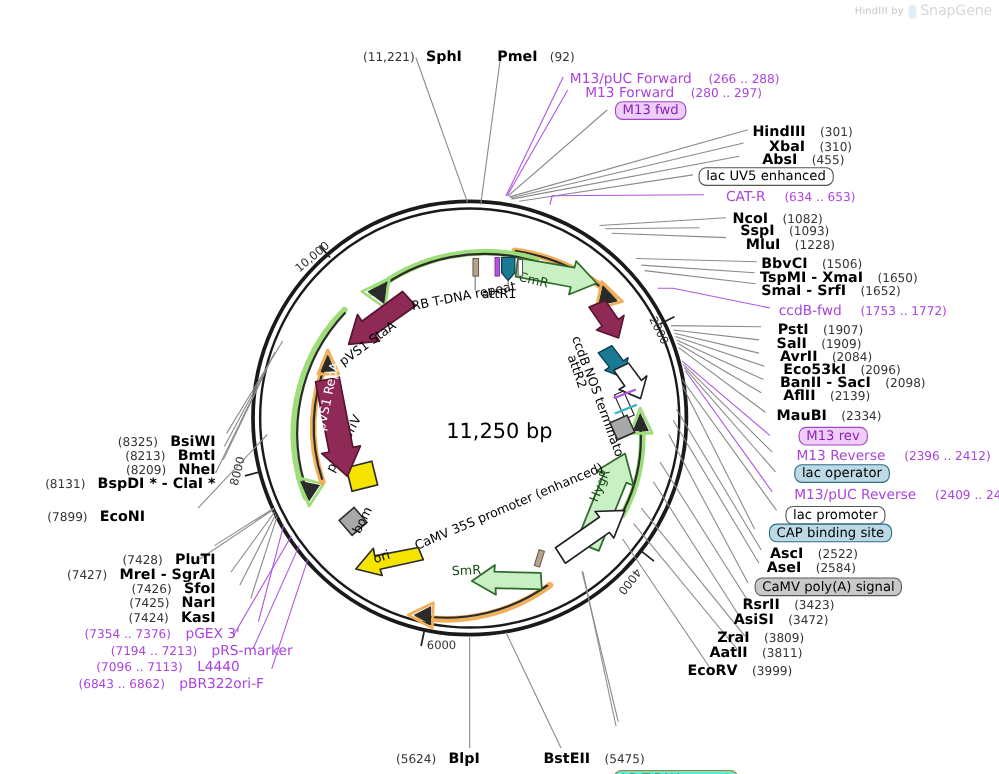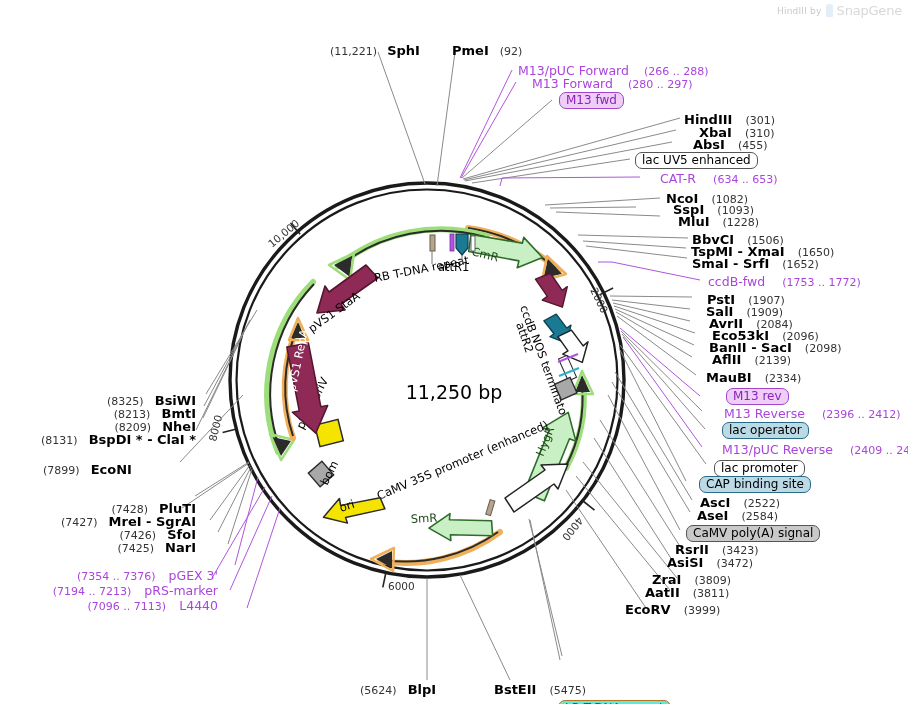--- a/index.html
+++ b/index.html
@@ -466,30 +466,38 @@
   <span class="enz" style="margin-left:6px;">MreI  -  SgrAI</span>
 </div>
 <div class="lbl" style="left:0px;top:526px;width:196px;text-align:right;">
   <span class="pos">(7426)</span>
   <span class="enz" style="margin-left:6px;">SfoI</span>
 </div>
 <div class="lbl" style="left:0px;top:539px;width:196px;text-align:right;">
   <span class="pos">(7425)</span>
   <span class="enz" style="margin-left:6px;">NarI</span>
 </div>
+<div class="lbl" style="left:0px;top:552px;width:196px;text-align:right;">
+  <span class="pos">(7424)</span>
+  <span class="enz" style="margin-left:6px;">KasI</span>
+</div>
 <div class="lbl" style="left:0px;top:567px;width:218px;text-align:right;">
   <span class="purpos">(7354 .. 7376)</span>
   <span class="pur" style="margin-left:8px;">pGEX 3'</span>
 </div>
-<div class="lbl" style="left:0px;top:582px;width:218px;text-align:right;">
+<div class="lbl" style="left:0px;top:582px;width:218px;text-align:right;padding-left:48px;">
   <span class="purpos">(7194 .. 7213)</span>
   <span class="pur" style="margin-left:8px;">pRS-marker</span>
 </div>
 <div class="lbl" style="left:0px;top:597px;width:218px;text-align:right;">
   <span class="purpos">(7096 .. 7113)</span>
   <span class="pur" style="margin-left:8px;">L4440</span>
 </div>
+<div class="lbl" style="left:0px;top:612px;width:240px;text-align:right;">
+  <span class="purpos">(6843 .. 6862)</span>
+  <span class="pur" style="margin-left:8px;">pBR322ori-F</span>
+</div>
 
 <div class="lbl" style="left:0px;top:383px;width:908px;text-align:center;">
   <span style="font-size:19px;color:#000;">11,250 bp</span>
 </div>
 
 </div>
 
 </body></html>

